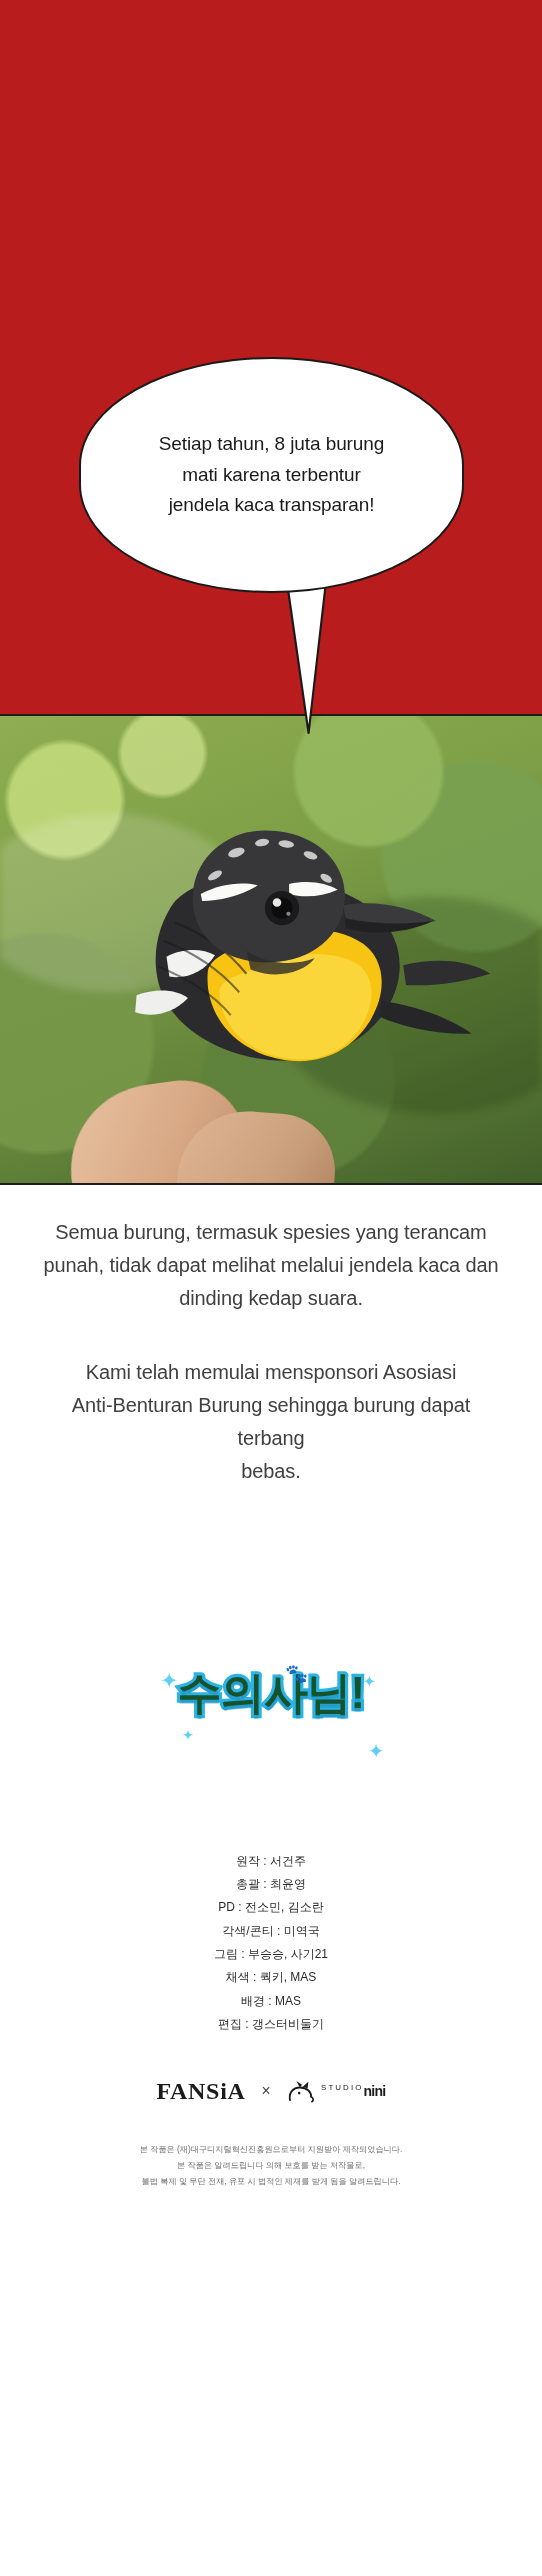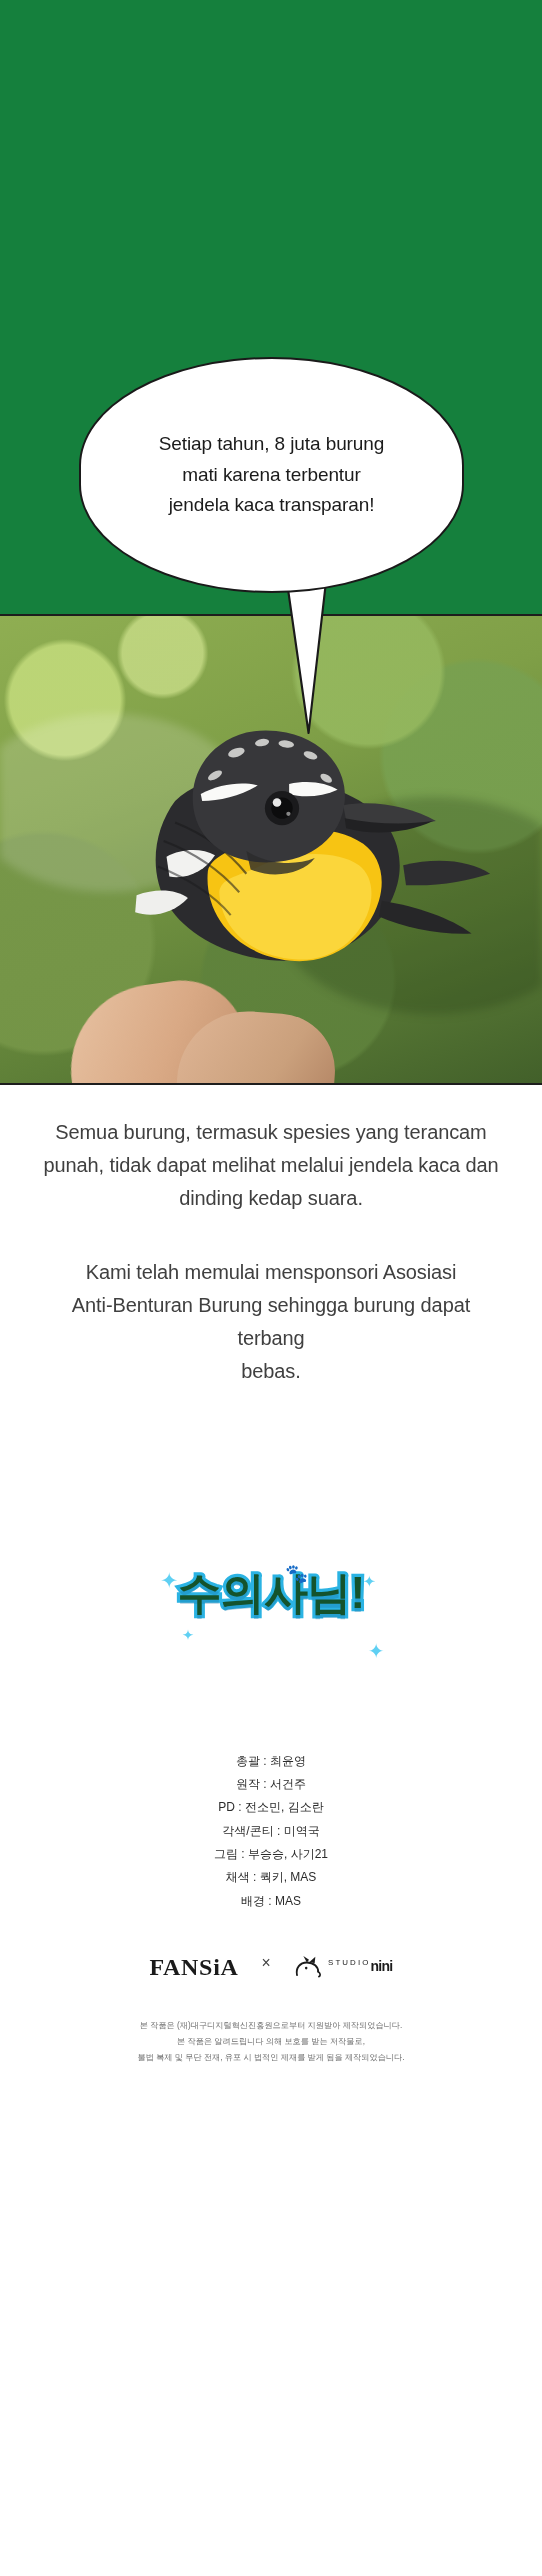--- a/index.html
+++ b/index.html
@@ -17,23 +17,23 @@
     position: relative;
     width: 542px;
     height: 2576px;
     overflow: hidden;
     background: #ffffff;
   }
 
   
   .bubble-panel {
     position: relative;
-    height: 614px;
+    height: 714px;
     width: 542px;
-    background: #15803d;
+    background: #b91c1c;
   }
   .bubble {
     position: absolute;
     left: 79px;
     top: 357px;
     width: 385px;
     height: 236px;
     border: 2.1px solid #1a1a1a;
     border-radius: 50% / 46%;
     background: #ffffff;
@@ -187,23 +187,23 @@
     font-size: 12px;
     line-height: 1.95;
     color: #2b2b2b;
   }
   .credits div { white-space: pre; }
 
   
   .studios {
     margin-top: 41px;
     display: flex;
-    align-items: flex-start;
+    align-items: center;
     justify-content: center;
-    gap: 23px;
+    gap: 16px;
   }
   .fansia {
     font-size: 24px;
     font-weight: bold;
     letter-spacing: 0.7px;
     color: #1b1b1b;
     font-family: "Liberation Serif", serif;
   }
   .cross {
     font-size: 15.7px;
@@ -335,27 +335,28 @@
       <span class="spark s1">✦</span>
       <span class="spark s2">✦</span>
       <span class="spark s3">✦</span>
       <span class="spark s4">✦</span>
       <span class="paw">🐾</span>
       <div class="title-line l1">수의사님!</div>
     </div>
   </div>
 
   <div class="credits">
+    <div>원작 : 서건주</div>
     <div>총괄 : 최윤영</div>
-    <div>원작 : 서건주</div>
     <div>PD : 전소민, 김소란</div>
     <div>각색/콘티 : 미역국</div>
     <div>그림 : 부승승, 사기21</div>
     <div>채색 : 쿽키, MAS</div>
     <div>배경 : MAS</div>
+    <div>편집 : 갱스터비둘기</div>
   </div>
 
   <div class="studios">
     <div class="fansia">FANSiA</div>
     <div class="cross">×</div>
     <div class="studio-nini">
       <svg class="nini-mark" viewBox="0 0 40 34" aria-hidden="true">
         <path d="M4 30 C2 20 8 12 18 12 C28 12 34 18 34 25" stroke="#1b1b1b" stroke-width="2.6" fill="none" stroke-linecap="round"></path>
         <path d="M18 12 L13 3 L21 8 Z" fill="#1b1b1b"></path>
         <path d="M22 11 L30 4 L29 13 Z" fill="#1b1b1b"></path>
@@ -365,17 +366,17 @@
       <div class="nini-text">
         <span class="small">STUDIO</span>
         <span class="big">nini</span>
       </div>
     </div>
   </div>
 
   <div class="footer-note">
     <div>본 작품은 (재)대구디지털혁신진흥원으로부터 지원받아 제작되었습니다.</div>
     <div>본 작품은 알려드립니다 의해 보호를 받는 저작물로,</div>
-    <div>불법 복제 및 무단 전재, 유포 시 법적인 제재를 받게 됨을 제작되었습니다.</div>
+    <div>불법 복제 및 무단 전재, 유포 시 법적인 제재를 받게 됨을 알려드립니다.</div>
   </div>
 
 </div>
 
 
 </body></html>

